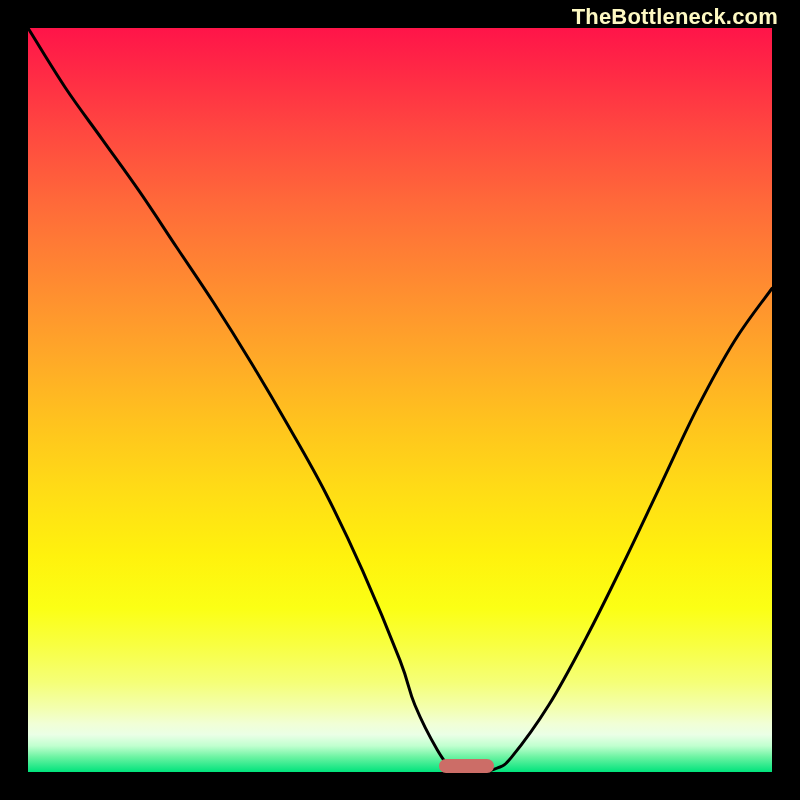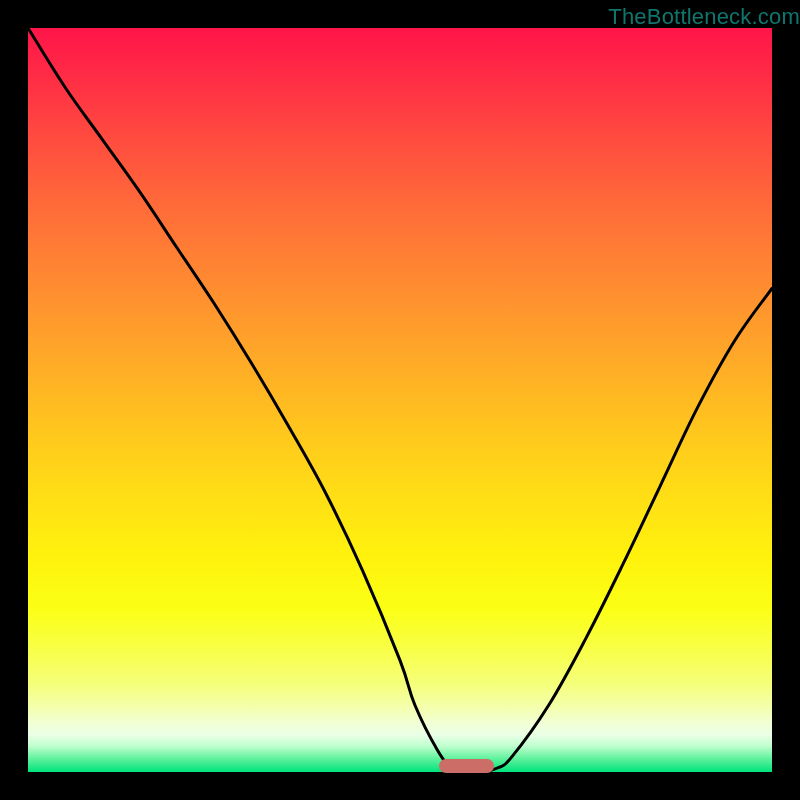--- a/index.html
+++ b/index.html
@@ -47,24 +47,25 @@
   .curve-svg {
     position: absolute;
     left: 28px;
     top: 28px;
     width: 744px;
     height: 744px;
   }
   .watermark {
     position: absolute;
     top: 4px;
-    right: 0;
-    color: #0f766e;
+    right: 22px;
+    color: #fef9c3;
     font-size: 22px;
     letter-spacing: 0.2px;
+    font-weight: bold;
   }
   .optimal-marker {
     position: absolute;
     height: 14px;
     border-radius: 7px;
     background: #cc6d67;
   }
 </style>
 </head>
 <body>

